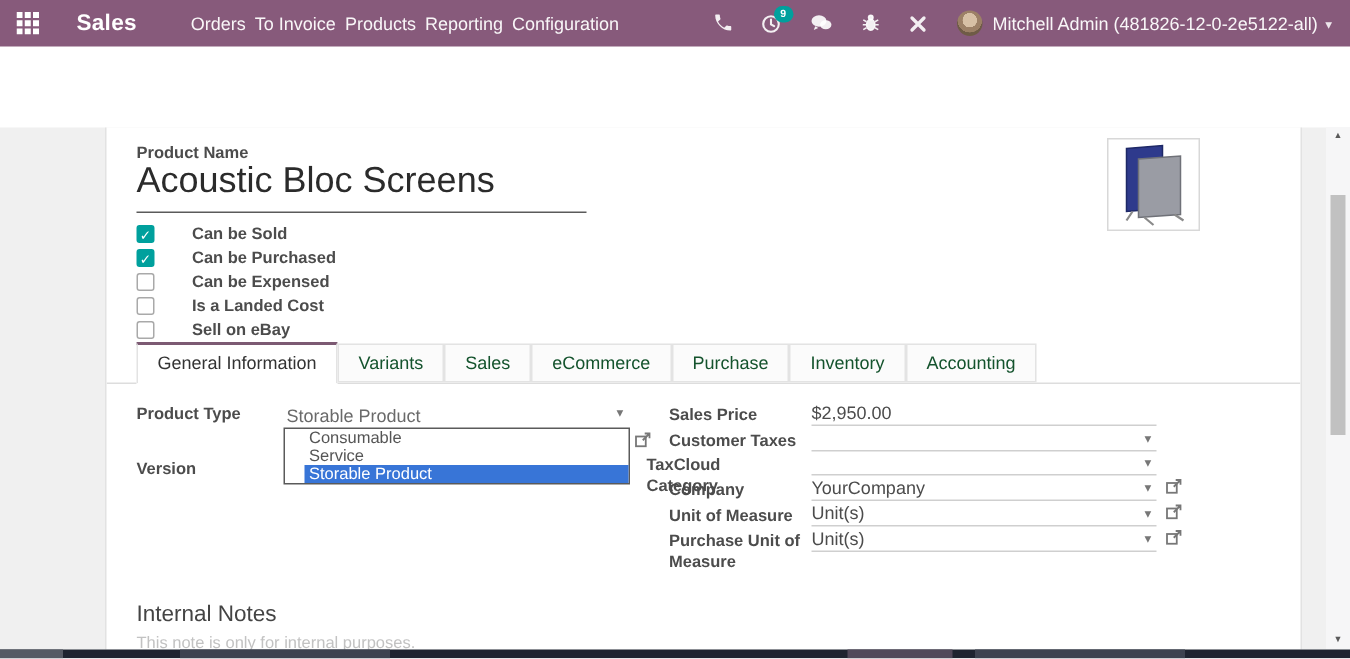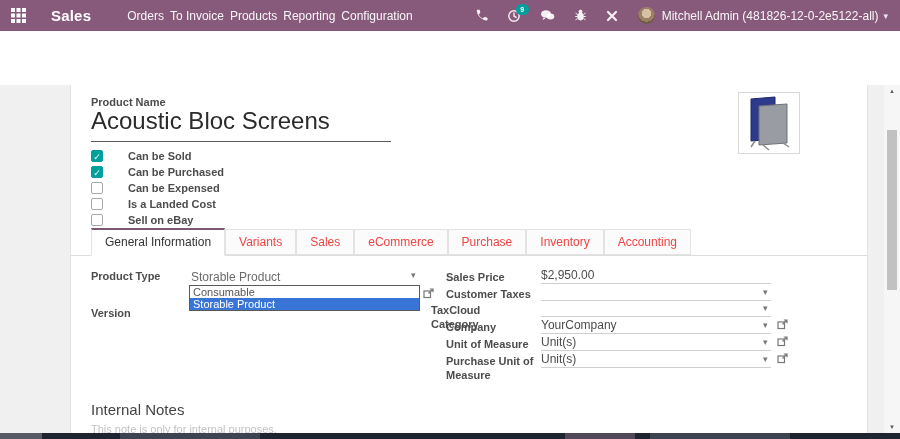--- a/index.html
+++ b/index.html
@@ -52,35 +52,35 @@
 
   .cbrow{position:absolute;left:20px;height:14px;display:flex;align-items:center;}
   .cb{width:12px;height:12px;border:1px solid #a9a9a9;border-radius:2px;background:#fff;
     font-size:9px;line-height:12px;text-align:center;color:transparent;cursor:pointer;box-sizing:border-box;}
   .cb.checked{background:#00A09D;border-color:#00A09D;color:#fff;}
   .cb-label{margin-left:25px;font-size:11px;font-weight:bold;color:#4c4c4c;}
 
   
   .tabbar{position:absolute;left:0;top:145px;width:796px;height:26px;display:flex;
     align-items:flex-end;border-bottom:1px solid #ddd;padding-left:20px;box-sizing:border-box;}
-  .tab{font-size:12px;color:#ef4444;height:24px;line-height:24px;padding:0 13px;background:#fbfbfb;
+  .tab{font-size:12px;color:#14532d;height:24px;line-height:24px;padding:0 13px;background:#fbfbfb;
     border:1px solid #e3e3e3;cursor:pointer;white-space:nowrap;}
   .tab.active{background:#fff;color:#333;border-top:2px solid #7c5a73;border-bottom:1px solid #fff;
     margin-bottom:-1px;height:25px;}
 
   .fldlbl{position:absolute;font-size:11px;font-weight:bold;color:#4c4c4c;width:92px;line-height:1.25;}
   .fldval{position:absolute;font-size:12px;color:#4c4c4c;height:15px;border-bottom:1px solid #cfcfcf;}
   .fcaret{position:absolute;font-size:9px;color:#777;}
   .extlink{position:absolute;display:inline-flex;color:#666;cursor:pointer;}
 
   
   .ptype-val{position:absolute;left:120px;top:185px;width:227px;font-size:12px;color:#6a6a6a;}
   .dropdown{position:absolute;left:118px;top:200px;width:229px;background:#fff;
     border:1px solid #5a5a5a;z-index:5;}
-  .dd-opt{font-size:11px;color:#555;height:12px;line-height:12px;padding:0 3px;cursor:pointer;white-space:nowrap;}
+  .dd-opt{font-size:11px;color:#555;height:12px;line-height:12px;padding:0 3px;cursor:pointer;white-space:nowrap;margin-left:13px;}
   .dd-opt.selected{background:#3875D7;color:#fff;}
 
   .notes-title{position:absolute;left:20px;top:316px;font-size:15px;color:#444;}
   .notes-placeholder{position:absolute;left:20px;top:338px;font-size:11px;color:#c2c2c2;}
 
   
   .pimg{position:absolute;left:667px;top:7px;width:60px;height:60px;border:1px solid #d8d8d8;
     background:#fff;cursor:pointer;}
 
   
@@ -214,20 +214,21 @@
       <svg width="11" height="11" viewBox="0 0 11 11" fill="none" stroke="#777" stroke-width="1.2">
         <rect x="1" y="3" width="6.5" height="6.5"></rect>
         <path d="M5.5 5.5 10 1M6.8 1H10v3.2"></path>
       </svg>
     </span>
 
     <span class="fldlbl" style="left:20px;top:222px">Version</span>
 
     <div class="dropdown">
       <div class="dd-opt">Consumable</div>
+      <div class="dd-opt">Service</div>
       <div class="dd-opt selected">Storable Product</div>
     </div>
 
     <span class="fldlbl" style="left:375px;top:186px">Sales Price</span>
     <span class="fldval" style="left:470px;top:183px;width:230px">$2,950.00</span>
 
     <span class="fldlbl" style="left:375px;top:203px">Customer Taxes</span>
     <span class="fldval" style="left:470px;top:200px;width:230px"></span>
     <span class="fcaret" style="left:692px;top:202px">▾</span>
 

